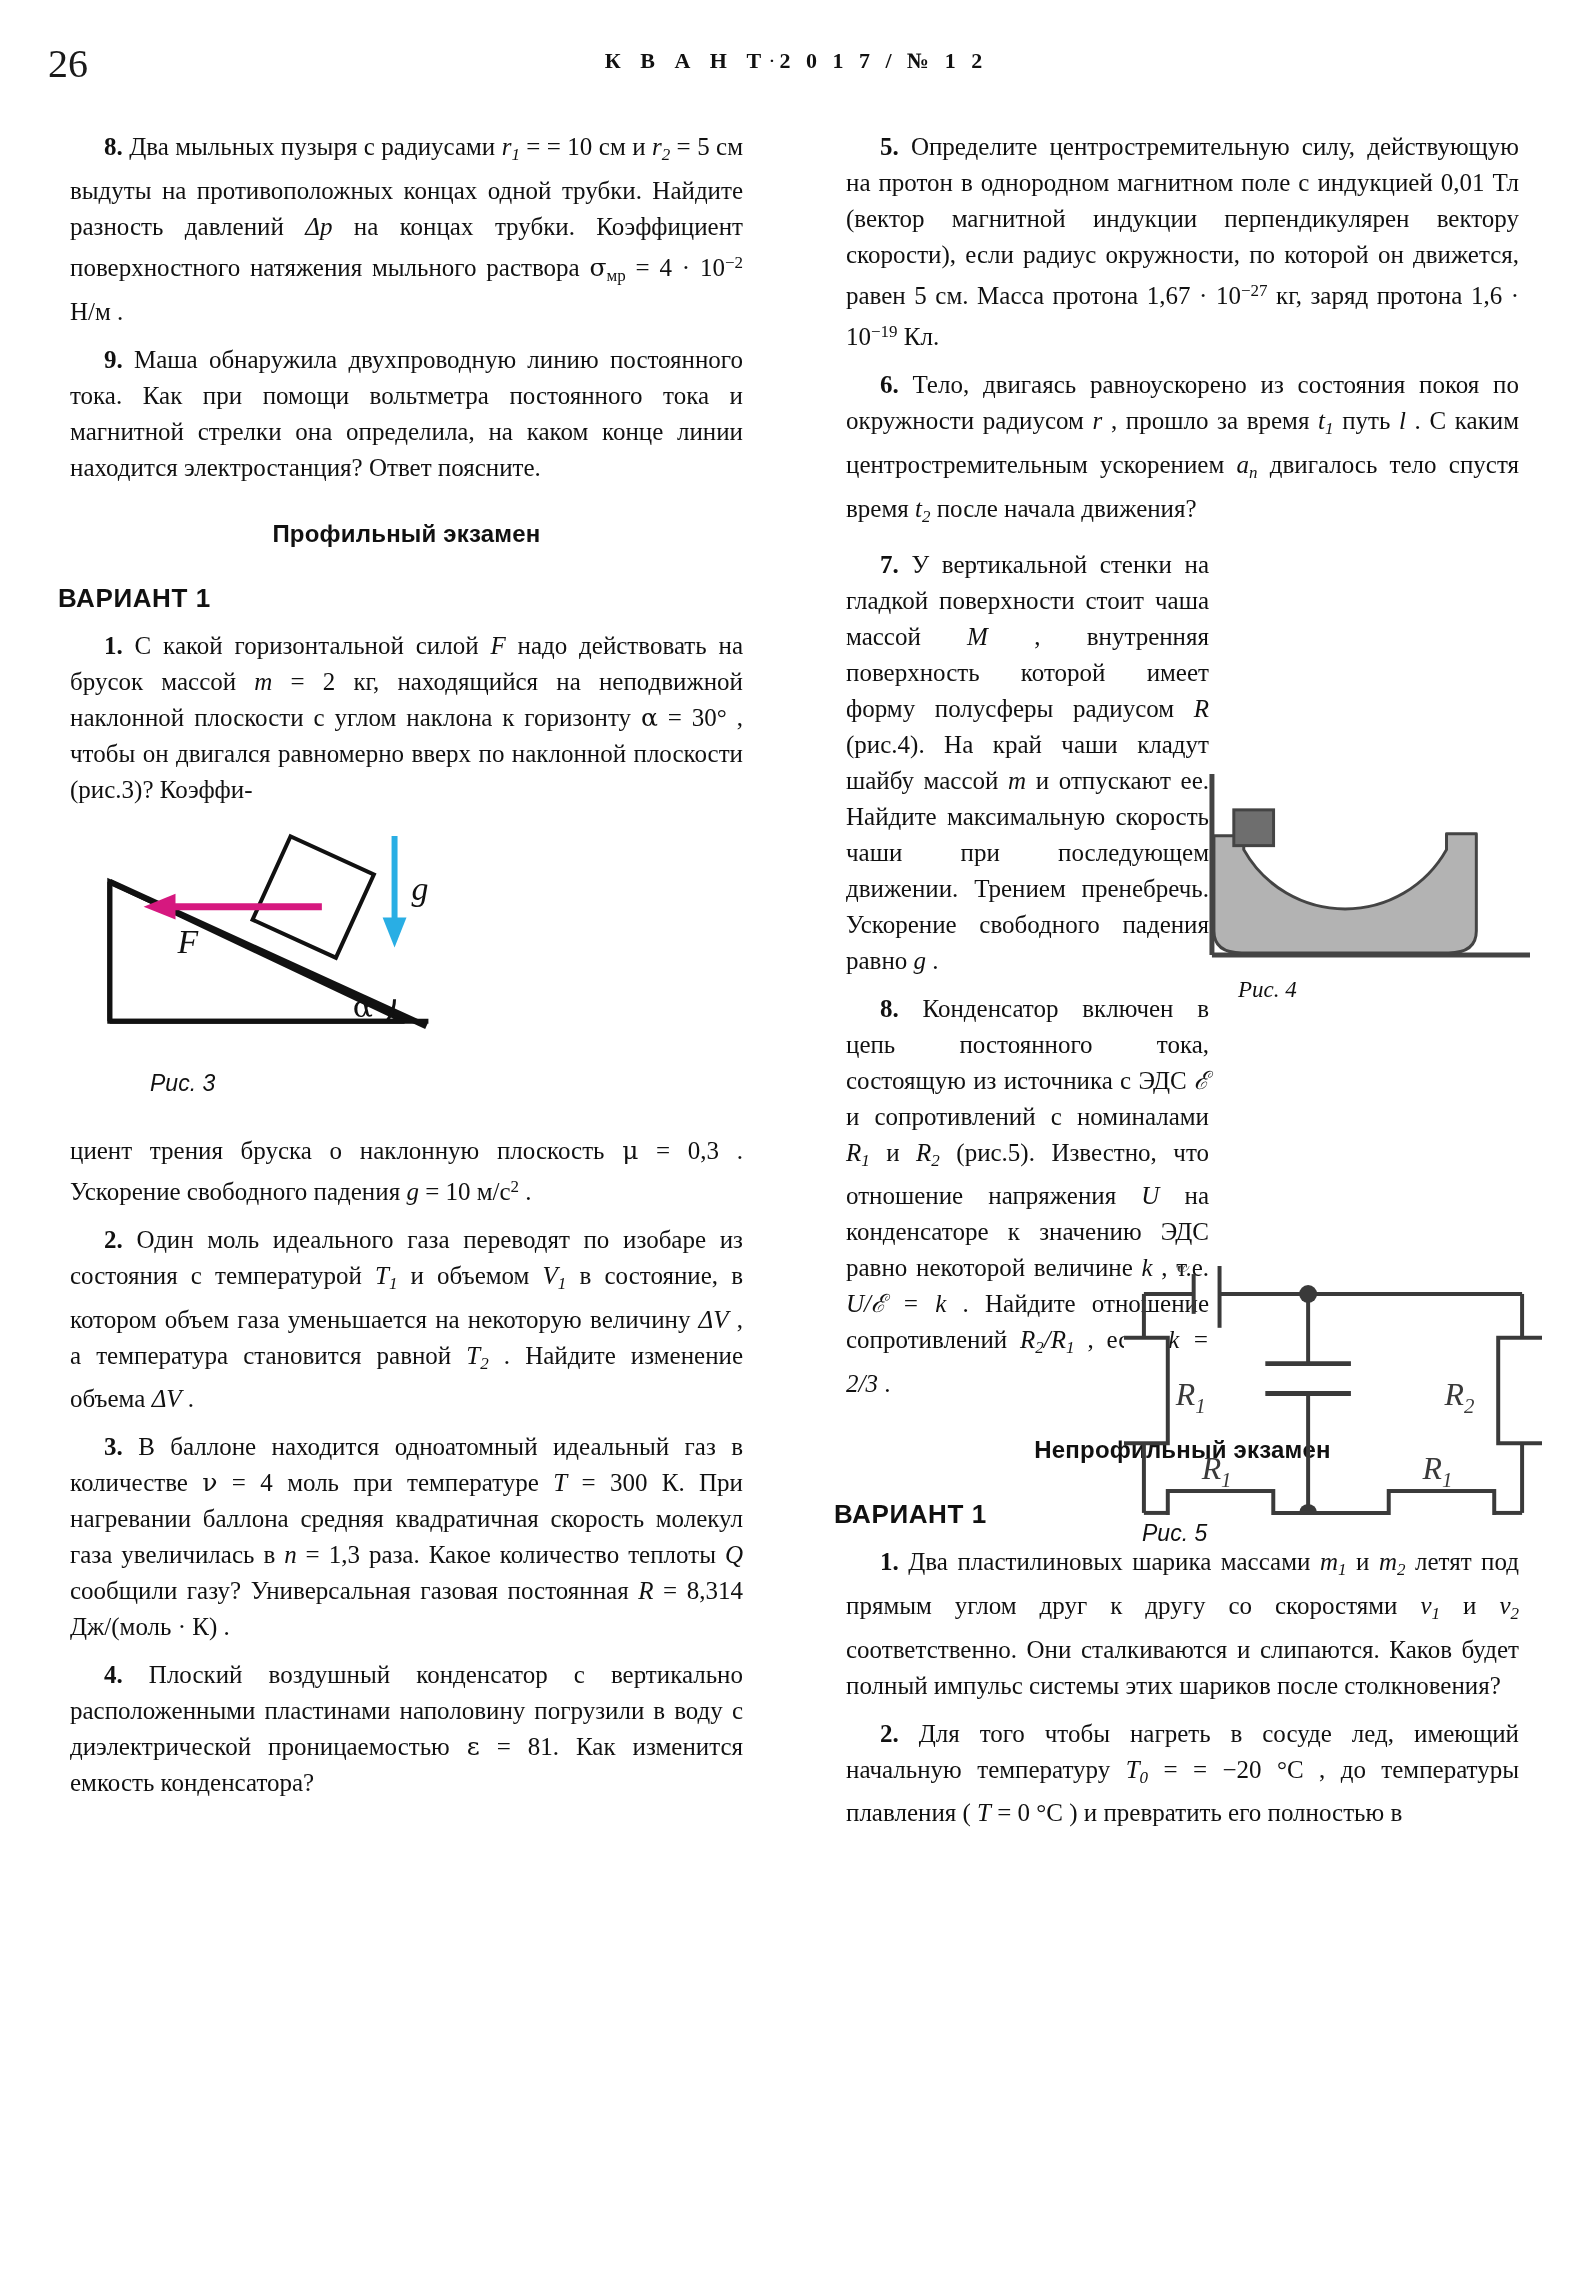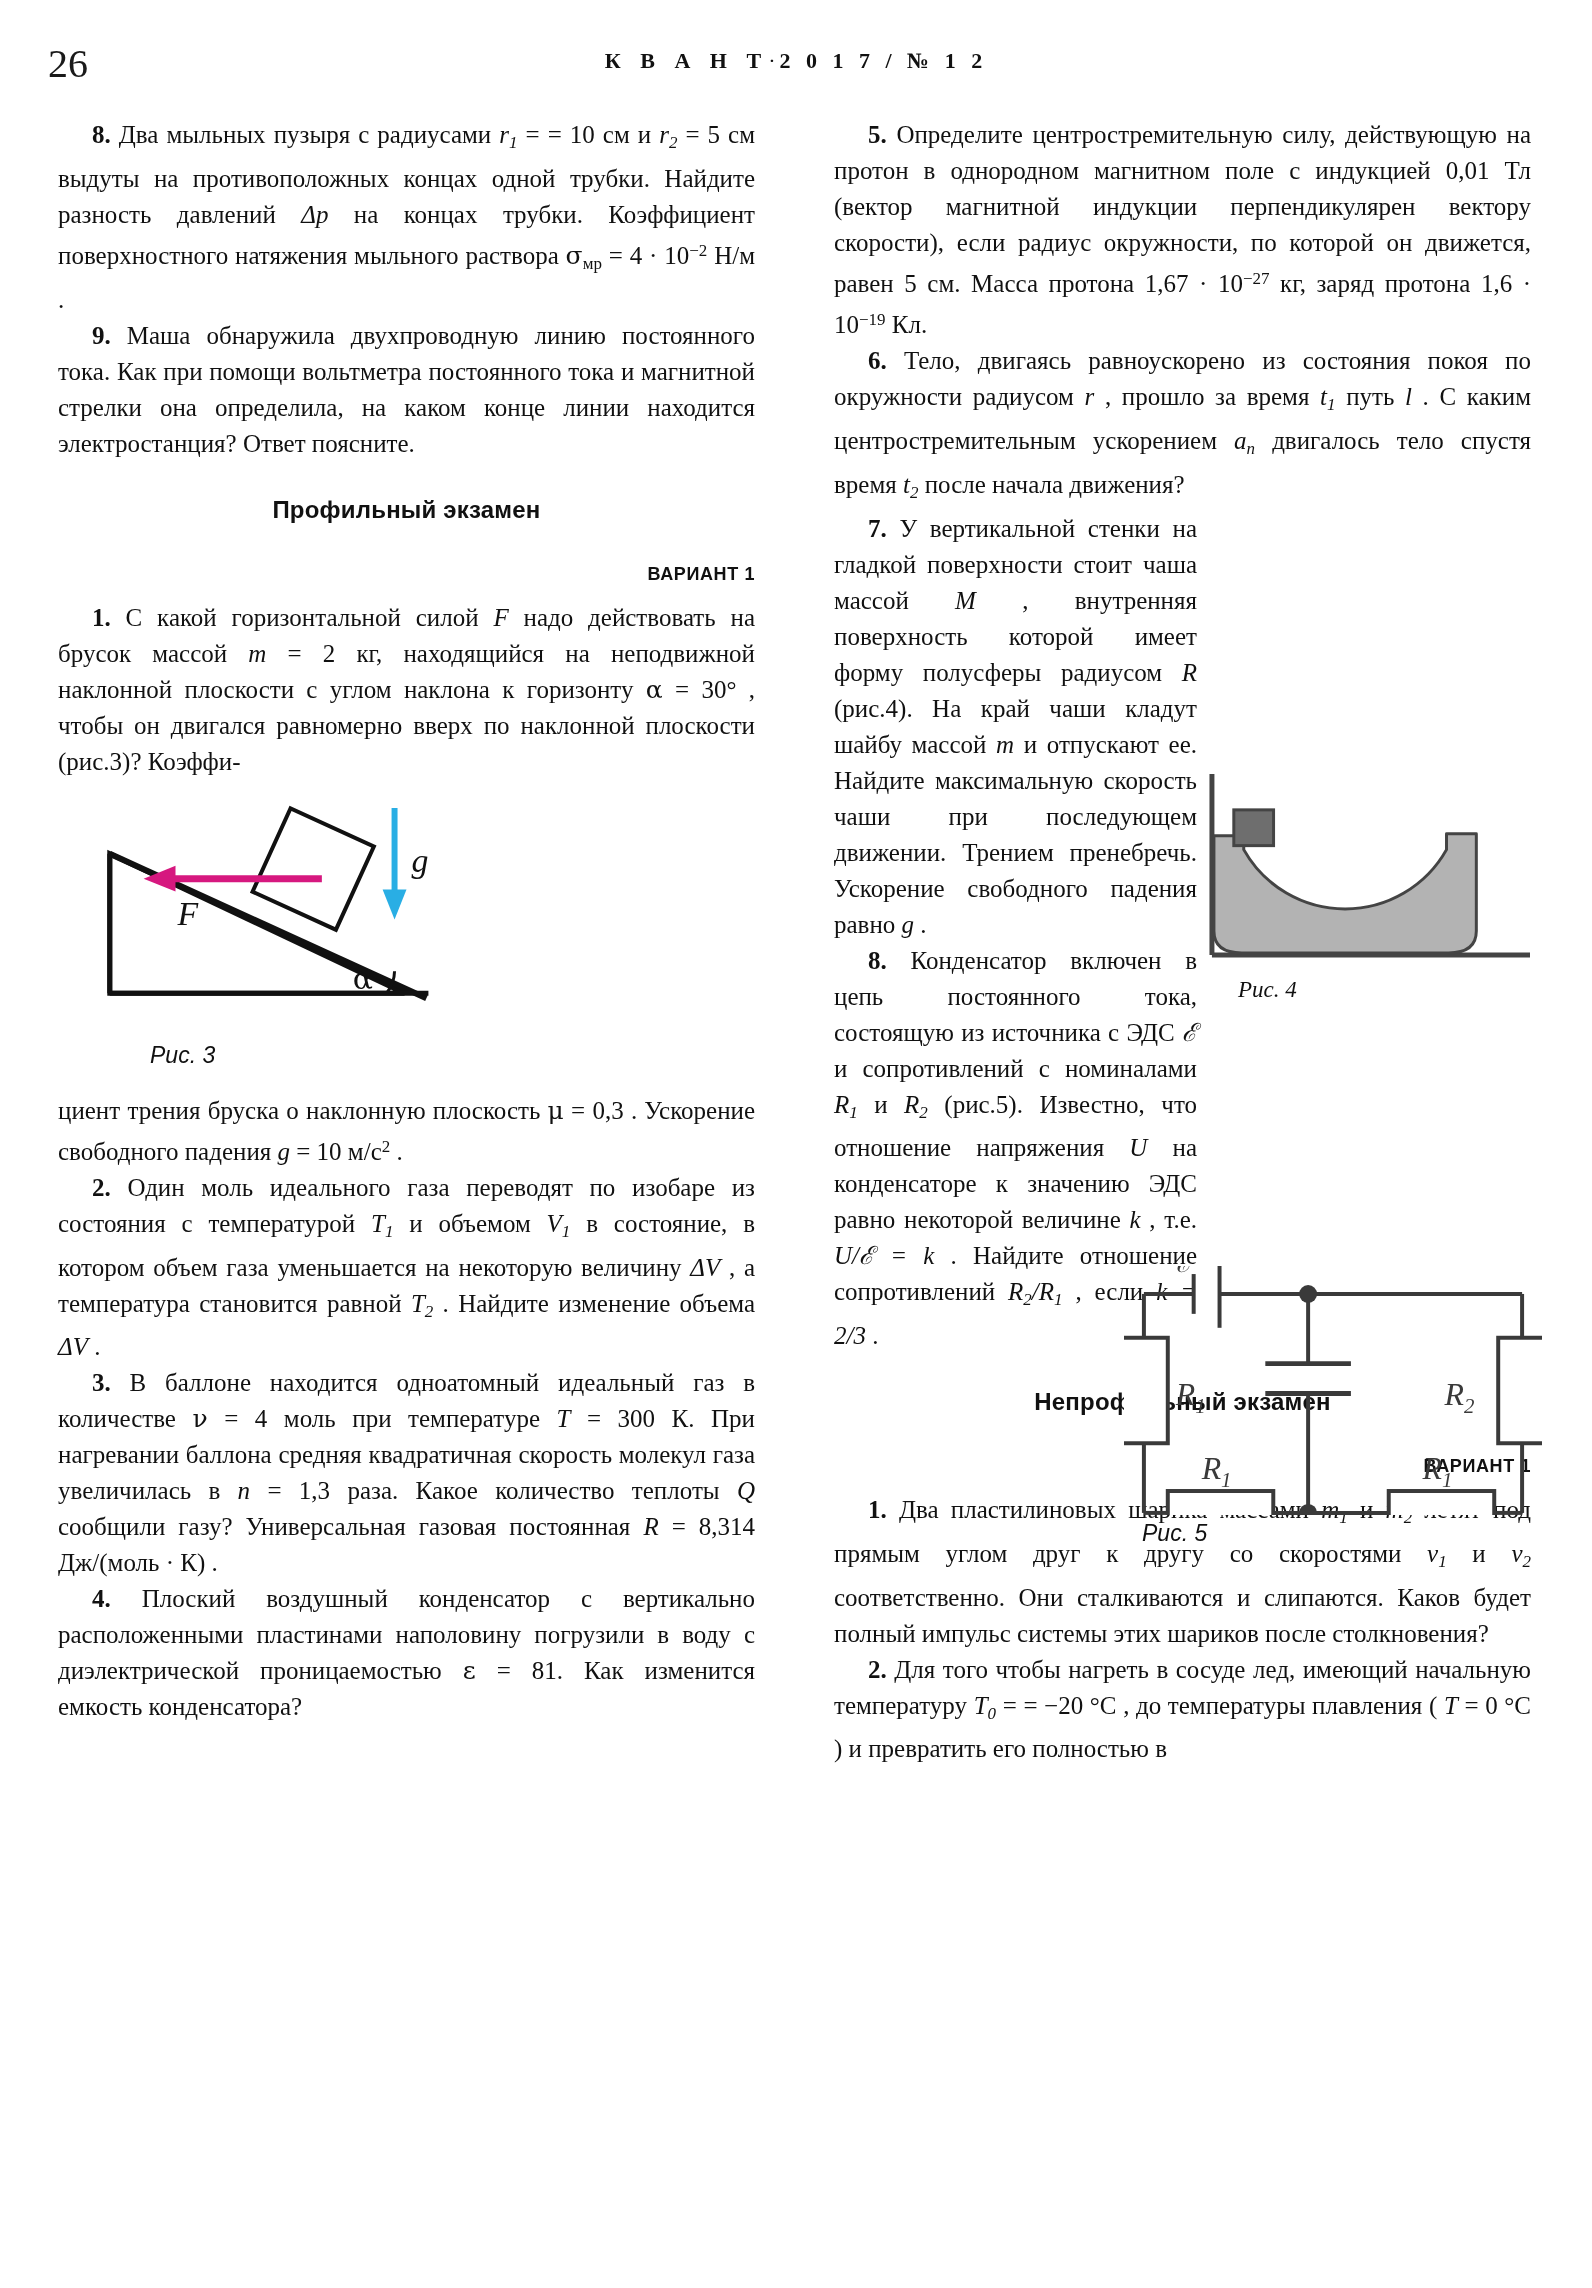--- a/index.html
+++ b/index.html
@@ -45,21 +45,21 @@
     width:697px;
     font-size:25px;
     line-height:36px;
     text-align:justify;
     text-justify:inter-word;
     hyphens:manual;
   }
   .col-left{left:58px;}
   .col-right{left:834px;}
 
-  .col p{margin:0;text-indent:0;}
+  .col p{margin:12px;text-indent:0;}
   p.prob{ text-indent:34px; }
   p.cont{ text-indent:0; }
 
   b.num{font-weight:bold;}
   i.v{font-style:italic;font-family:"Liberation Serif","DejaVu Serif",serif;}
   .sub{font-size:0.68em;vertical-align:-0.28em;font-style:italic;}
   .subr{font-size:0.68em;vertical-align:-0.28em;font-style:normal;}
   .sup{font-size:0.68em;vertical-align:0.48em;font-style:normal;}
   .gk{font-family:"DejaVu Serif",serif;font-style:normal;}
 
@@ -69,22 +69,22 @@
     font-family:"Liberation Sans","DejaVu Sans",sans-serif;
     font-weight:bold;
     font-size:24px;
     text-align:center;
     letter-spacing:0.2px;
   }
   h3.variant{
     margin:28px 0 8px 0;
     font-family:"Liberation Sans","DejaVu Sans",sans-serif;
     font-weight:bold;
-    font-size:18px;
-    text-align:right;
+    font-size:26px;
+    text-align:left;
     letter-spacing:0.6px;
   }
 
   
   .figcap{
     font-family:"Liberation Sans","DejaVu Sans",sans-serif;
     font-style:italic;
     font-size:23px;
     color:#111;
   }

